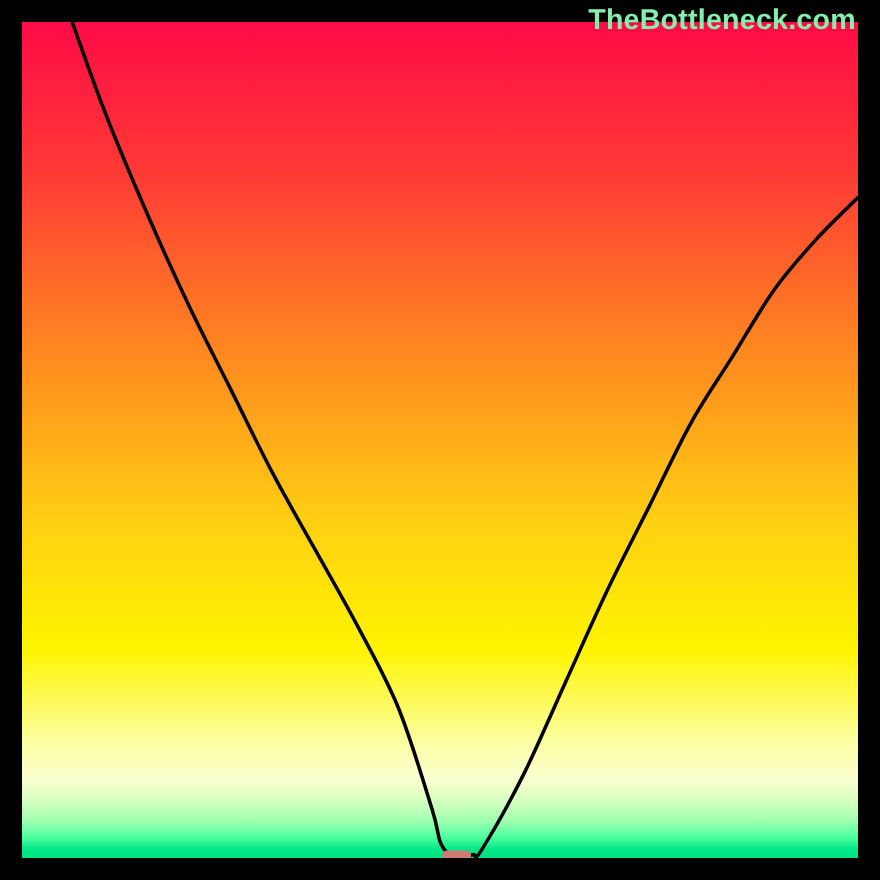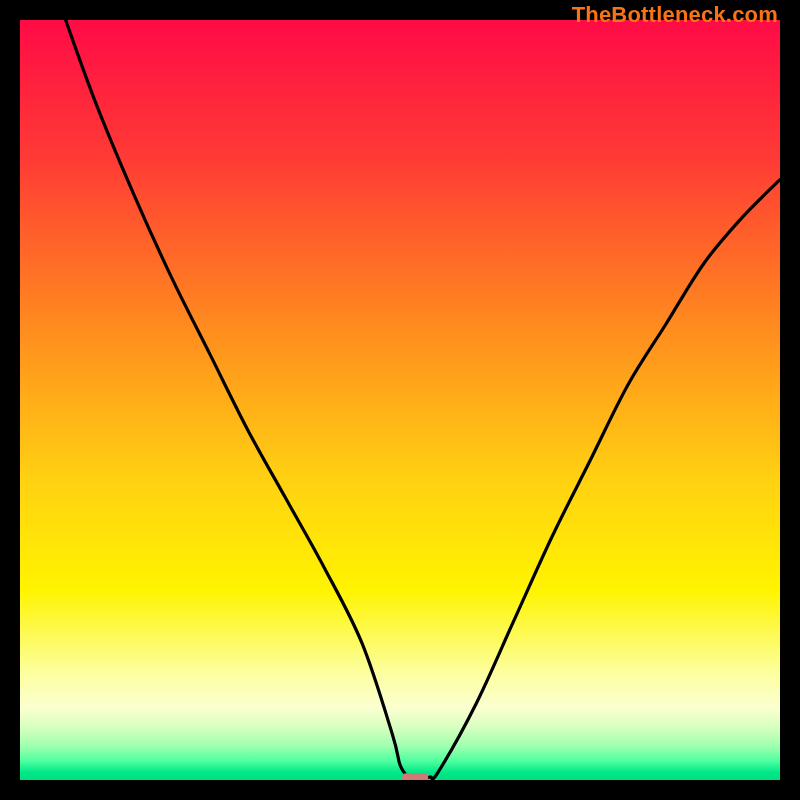--- a/index.html
+++ b/index.html
@@ -23,22 +23,22 @@
     position: absolute;
     left: 0;
     top: 0;
     width: 760px;
     height: 760px;
   }
   .watermark {
     position: absolute;
     top: 2px;
     right: 22px;
-    color: #f97316;
-    font-size: 22px;
+    color: #86efac;
+    font-size: 26px;
     font-weight: 600;
     letter-spacing: 0.2px;
     user-select: none;
   }
   svg { display: block; }
 </style>
 </head>
 <body>
 
 <div class="frame">

